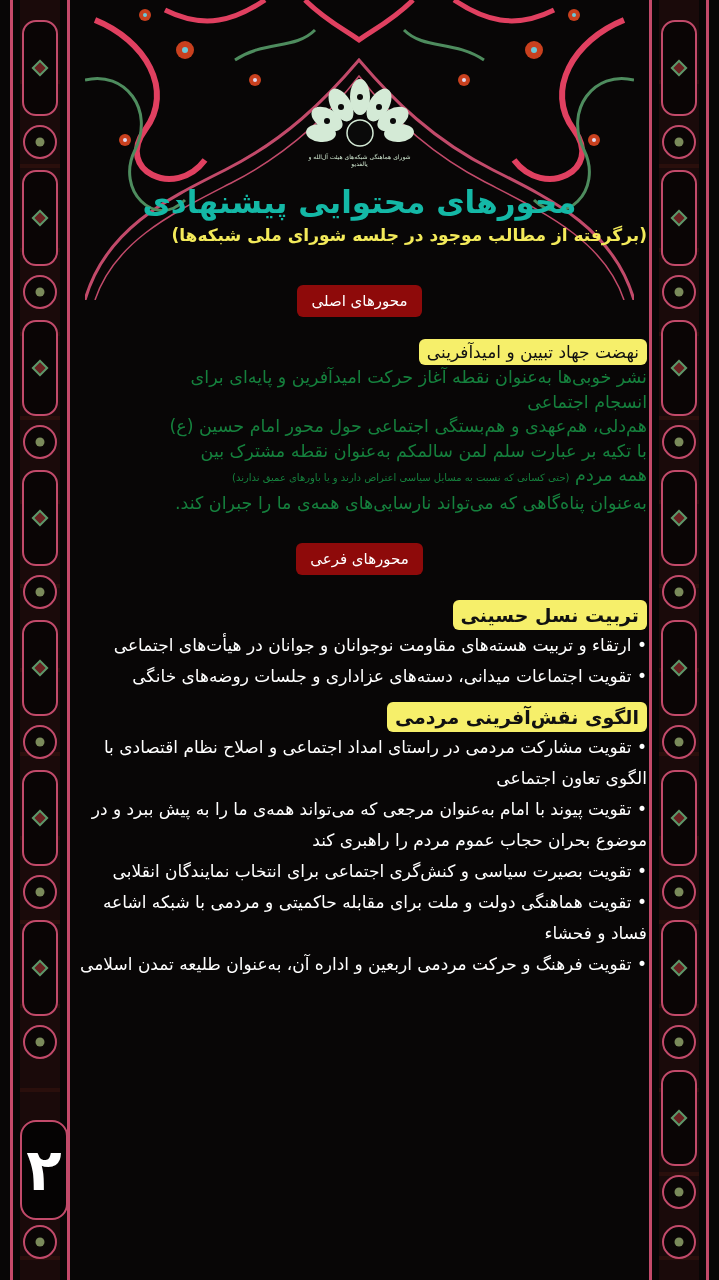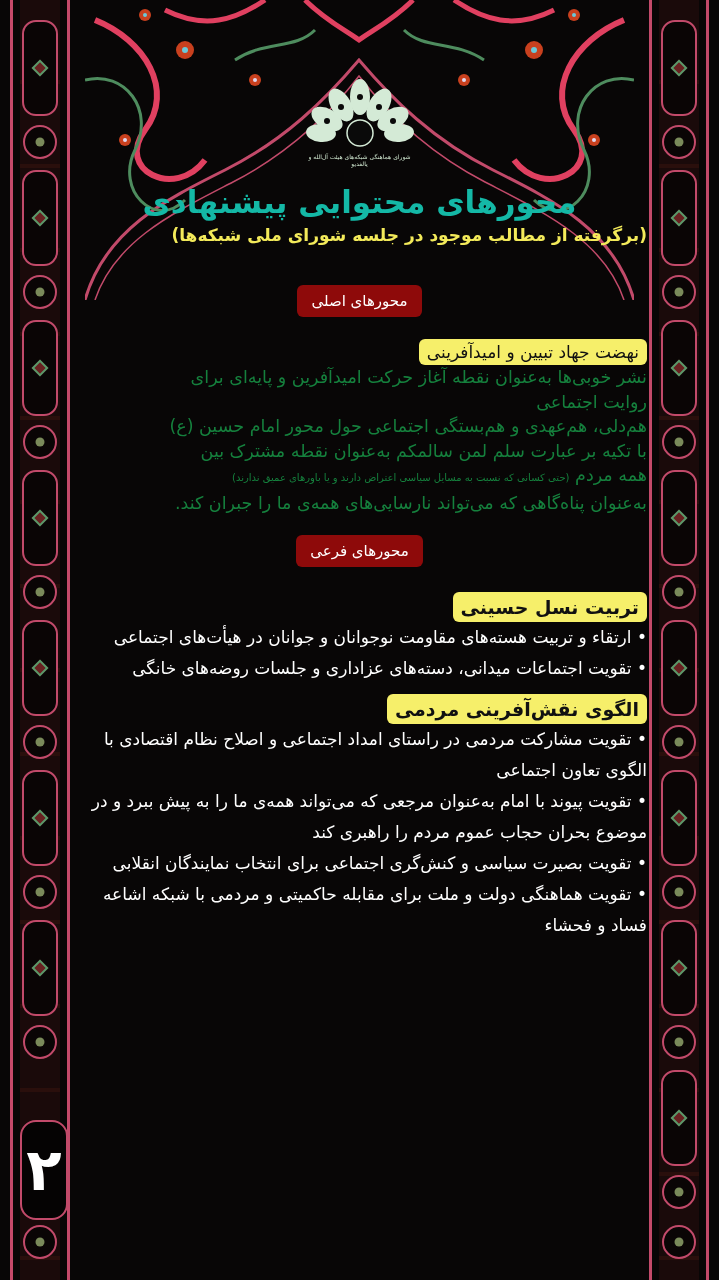--- a/index.html
+++ b/index.html
@@ -64,21 +64,21 @@
   .subtitle {
     color: #f3ea5a; font-weight: bold; font-size: 17px;
     line-height: 26px;
   }
   .tag {
     display: block; width: max-content; margin: 0 auto;
     background: #8e0a0a; color: #fff; border-radius: 6px;
     font-size: 15px; padding: 5px 14px; line-height: 22px;
   }
   .tag.main { margin-top: 37px; }
-  .tag.sub { margin-top: 20px; }
+  .tag.sub { margin-top: 28px; }
 
   .hl {
     display: inline-block; background: #f6ef6a; color: #111;
     border-radius: 6px; padding: 0 8px; font-size: 17px; line-height: 26px;
   }
   .hl.bold { font-weight: bold; font-size: 19px; line-height: 30px; padding-left: 8px; }
 
   .para { font-size: 17.5px; line-height: 24.5px; color: #15803d; }
   .para small { font-size: 10px; }
   .bullet { font-size: 17px; line-height: 31px; color: #fff; }
@@ -261,21 +261,21 @@
 
 <div class="content">
   <h1 class="title">محورهای محتوایی پیشنهادی</h1>
   <div class="subtitle">(برگرفته از مطالب موجود در جلسه شورای ملی شبکه‌ها)</div>
 
   <div class="tag main">محورهای اصلی</div>
 
   <div class="sec1">
     <span class="hl">نهضت جهاد تبیین و امیدآفرینی</span>
     <div class="para">نشر خوبی‌ها به‌عنوان نقطه آغاز حرکت امیدآفرین و پایه‌ای برای</div>
-    <div class="para">روایت اجتماعی</div>
+    <div class="para">انسجام اجتماعی</div>
     <div class="para">هم‌دلی، هم‌عهدی و هم‌بستگی اجتماعی حول محور امام حسین (ع)</div>
     <div class="para">با تکیه بر عبارت سلم لمن سالمکم به‌عنوان نقطه مشترک بین</div>
     <div class="para">
       <span>همه مردم</span>
       <small>(حتی کسانی که نسبت به مسایل سیاسی اعتراض دارند و یا باورهای عمیق ندارند)</small>
     </div>
     <div class="para">به‌عنوان پناه‌گاهی که می‌تواند نارسایی‌های همه‌ی ما را جبران کند.</div>
   </div>
 
   <div class="tag sub">محورهای فرعی</div>
@@ -285,14 +285,15 @@
     <div class="bullet">ارتقاء و تربیت هسته‌های مقاومت نوجوانان و جوانان در هیأت‌های اجتماعی</div>
     <div class="bullet">تقویت اجتماعات میدانی، دسته‌های عزاداری و جلسات روضه‌های خانگی</div>
   </div>
 
   <div class="sec3">
     <span class="hl bold">الگوی نقش‌آفرینی مردمی</span>
     <div class="bullet">تقویت مشارکت مردمی در راستای امداد اجتماعی و اصلاح نظام اقتصادی با الگوی تعاون اجتماعی</div>
     <div class="bullet">تقویت پیوند با امام به‌عنوان مرجعی که می‌تواند همه‌ی ما را به پیش ببرد و در موضوع بحران حجاب عموم مردم را راهبری کند</div>
     <div class="bullet">تقویت بصیرت سیاسی و کنش‌گری اجتماعی برای انتخاب نمایندگان انقلابی</div>
     <div class="bullet">تقویت هماهنگی دولت و ملت برای مقابله حاکمیتی و مردمی با شبکه اشاعه فساد و فحشاء</div>
+    <div class="bullet">تقویت فرهنگ و حرکت مردمی اربعین و اداره آن، به‌عنوان طلیعه تمدن اسلامی</div>
   </div>
 </div>
 
 </body></html>

